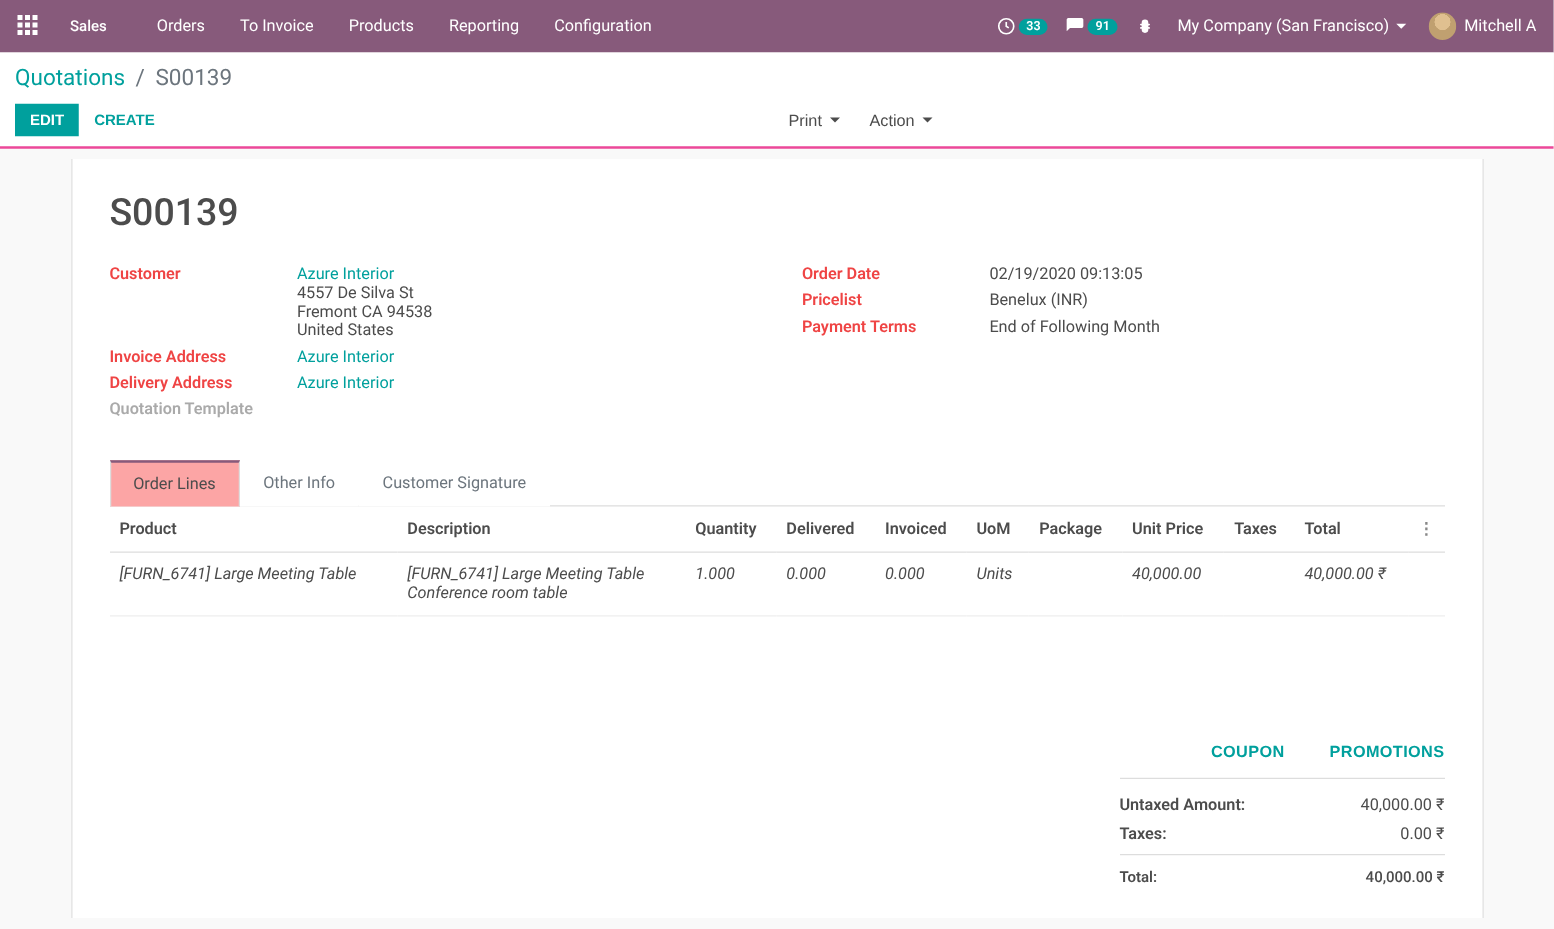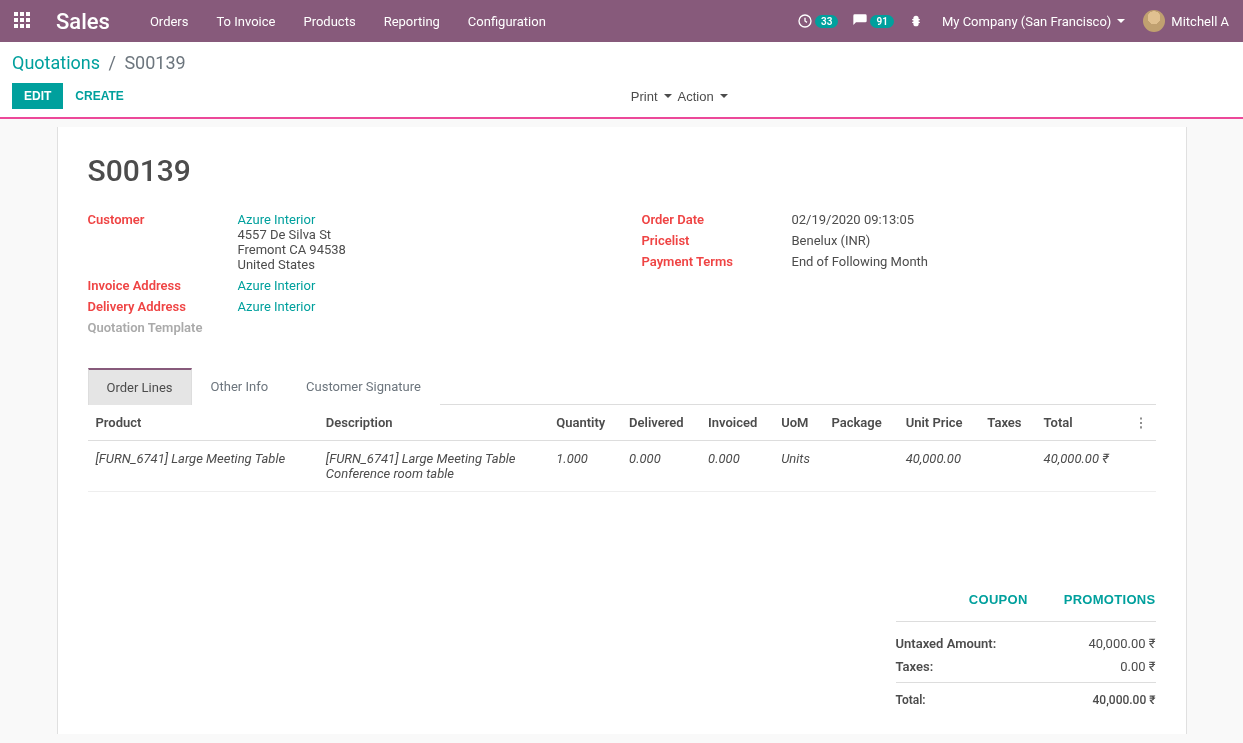--- a/index.html
+++ b/index.html
@@ -25,21 +25,21 @@
     width: 18px; height: 18px;
     display: grid;
     grid-template-columns: repeat(3,4px);
     grid-template-rows: repeat(3,4px);
     gap: 2px;
     margin-right: 24px;
     cursor: pointer;
   }
   .apps-icon span { background: #fff; }
   .brand {
-    font-size: 22px; font-weight: 500;
+    font-size: 12px; font-weight: 500;
     margin-right: 40px;
   }
   .nav-links { display: flex; gap: 28px; }
   .nav-links a { color: #fff; text-decoration: none; font-size: 13px; }
   .nav-right { margin-left: auto; display: flex; align-items: center; gap: 18px; }
   .badge-group { display:flex; align-items:center; gap: 14px; }
   .clock-icon, .chat-icon, .bug-icon { display:flex; align-items:center; cursor:pointer; }
   .badge {
     background: #00a09d; color:#fff;
     border-radius: 10px;
@@ -71,21 +71,21 @@
   .btn-primary {
     background:#00a09d; color:#fff; border:none;
     padding: 6px 12px; font-size:12px; font-weight:600;
     cursor:pointer;
   }
   .btn-link {
     background:none; border:none; color:#00a09d;
     padding: 6px 12px; font-size:12px; font-weight:600;
     cursor:pointer;
   }
-  .ctrl-middle { margin-left: 495px; display:flex; gap: 6px; }
+  .ctrl-middle { margin-left: 495px; display:flex; gap: 24px; }
   .dropdown-btn {
     background:none;border:none;color:#4c4c4c;font-size:13px;
     display:flex;align-items:center;gap:6px;cursor:pointer;
   }
   .caret-dark {
     width:0;height:0;border-left:4px solid transparent;border-right:4px solid transparent;border-top:4px solid #4c4c4c;
   }
   
   .sheet-wrapper {
     padding: 0;
@@ -117,21 +117,21 @@
   .addr-line { display:block; }
   
   .tabs { display:flex; border-bottom:1px solid #ddd; margin-top: 26px; }
   .tab {
     padding: 10px 18px; font-size:13px; color:#6c757d;
     border:1px solid transparent; border-bottom:none; cursor:pointer;
     position:relative; top:1px; background:#fff;
   }
   .tab.active {
     color:#4c4c4c; border-color:#ddd; border-top:2px solid #875a7b;
-    background:#e5e5e5;
+    background:#fca5a5;
   }
   
   table.lines { width:100%; border-collapse:collapse; font-size:13px; }
   table.lines th {
     text-align:left; font-weight:600; color:#4c4c4c;
     padding: 10px 8px; border-bottom:1px solid #ddd;
   }
   table.lines th.num, table.lines td.num { text-align:left; }
   table.lines td { padding: 10px 8px; vertical-align:top; color:#4c4c4c;font-style:italic; }
   table.lines tbody tr { border-bottom:1px solid #eee; }

